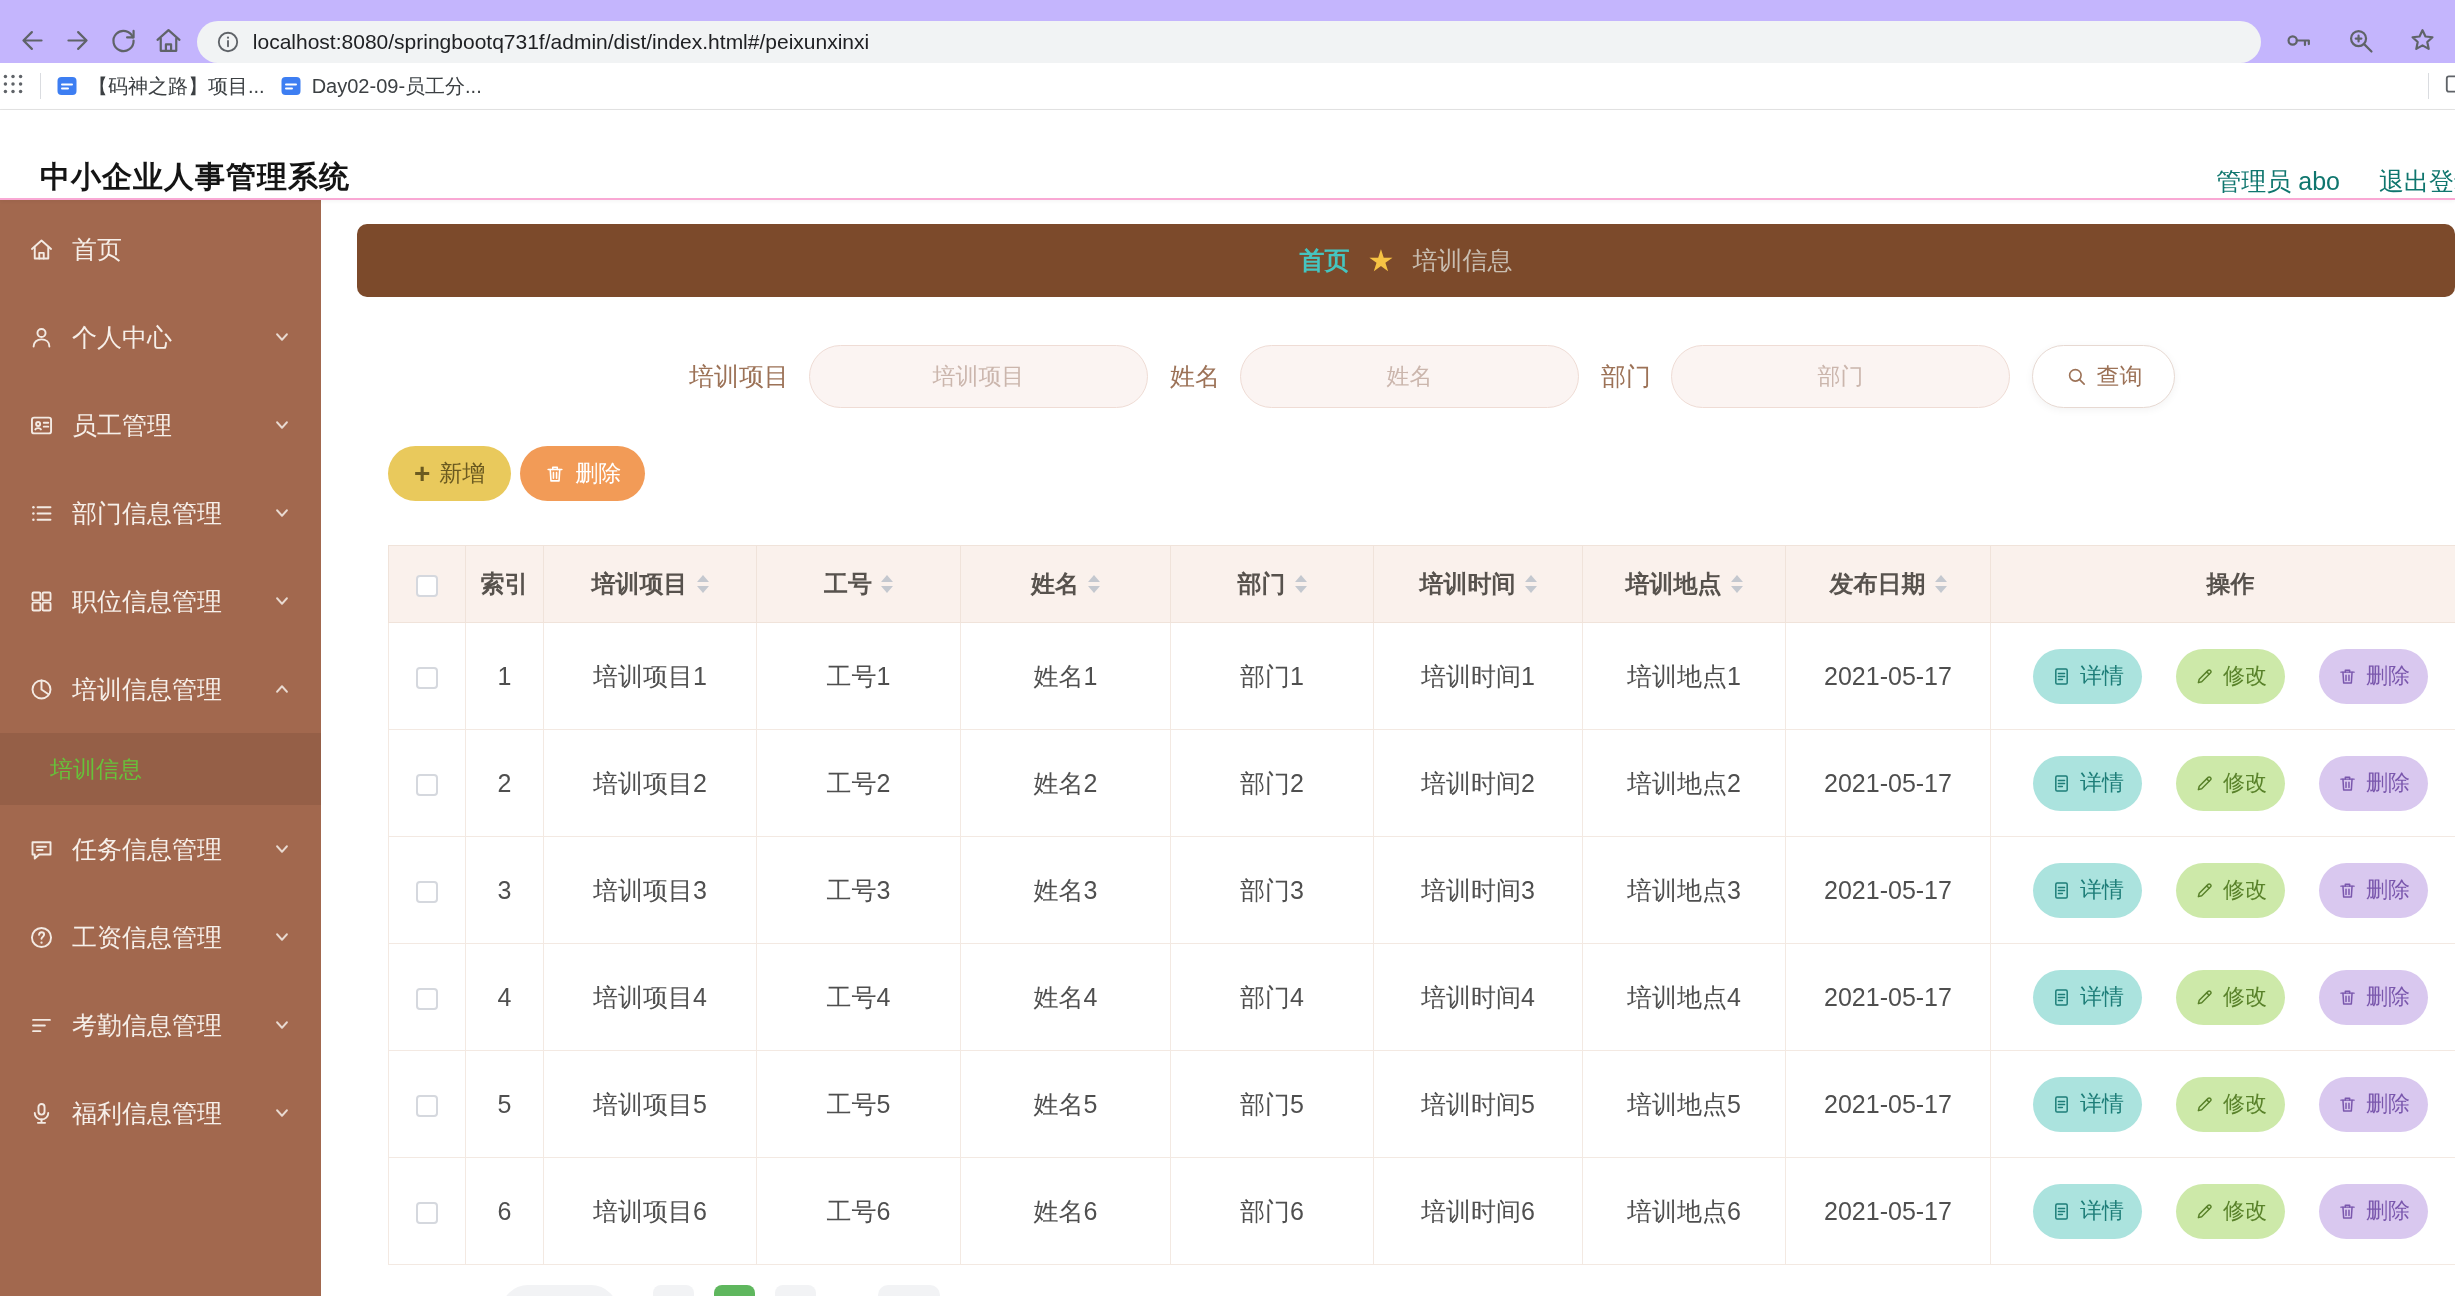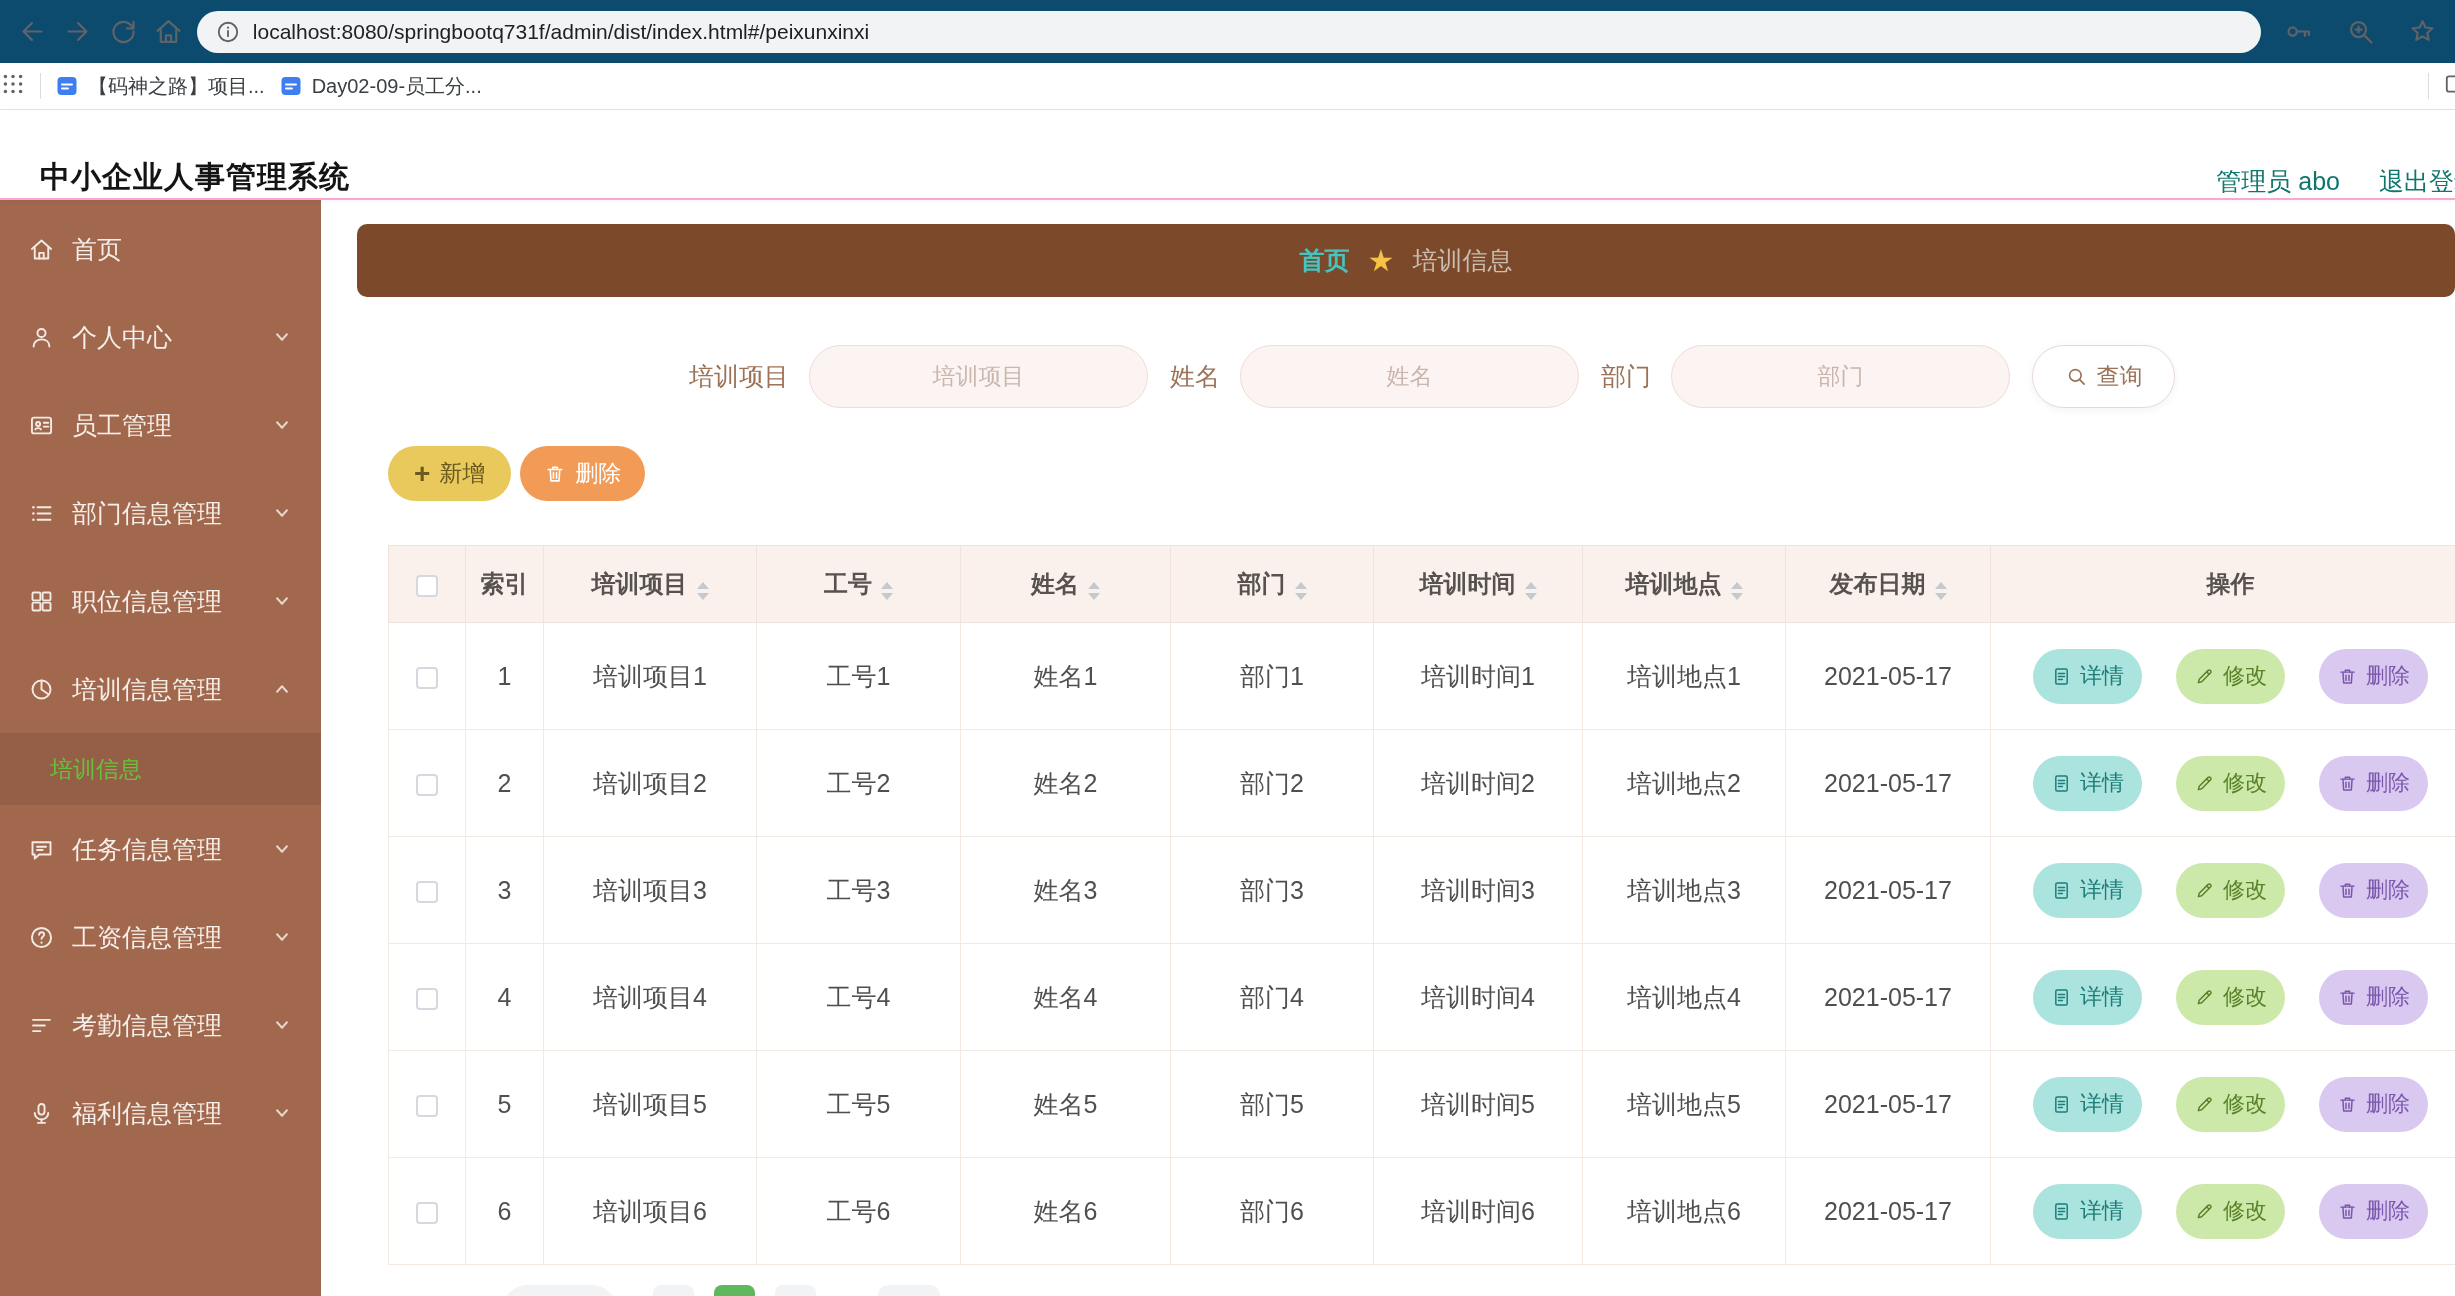--- a/index.html
+++ b/index.html
@@ -4,21 +4,21 @@
 <style>
   * { box-sizing: border-box; margin: 0; padding: 0; }
   html, body { width: 2455px; height: 1296px; overflow: hidden; background: #fff;
     font-family: "Liberation Sans", "DejaVu Sans", sans-serif; }
 
   .icon { fill: none; stroke: currentColor; stroke-width: 1.7; stroke-linecap: round; stroke-linejoin: round; }
   .icon .dot { fill: currentColor; stroke: none; }
   .icon.filled { fill: currentColor; stroke: none; }
 
   
-  .toolbar { height: 63px; background: #0c4a6e; display: flex; align-items: center; padding: 0 10px; }
+  .toolbar { height: 63px; background: #c4b5fd; display: flex; align-items: flex-end; padding: 0 10px; }
   .tbtn { width: 46px; height: 46px; border: none; background: transparent; color: #5f6368;
     display: flex; align-items: center; justify-content: center; }
   .tbtn svg { width: 31px; height: 31px; }
   .omnibox { width: 2100px; height: 42px; margin-left: 6px; background: #f1f3f4; border-radius: 21px;
     display: flex; align-items: center; padding: 0 18px; gap: 12px; color: #5f6368; }
   .omnibox svg { width: 26px; height: 26px; flex: none; }
   .omnibox .url { font-size: 21px; color: #202124; white-space: nowrap; overflow: hidden; }
   .tb-right { display: flex; align-items: center; gap: 16px; margin-left: 14px; }
 
   .bookmarks { height: 47px; background: #ffffff; border-bottom: 1px solid #e4e4e4;
@@ -79,21 +79,21 @@
   .btn-del { height: 55px; padding: 0 24px; border: none; border-radius: 28px; background: #f29b57;
     color: #ffffff; font-size: 23px; display: flex; align-items: center; gap: 9px; cursor: pointer; }
   .btn-del svg { width: 22px; height: 22px; }
 
   
   table.grid { margin: 44px 0 0 67px; border-collapse: collapse; table-layout: fixed; width: 2082px;
     font-size: 25px; color: #4f4f4f; background: #fff; }
   table.grid th { height: 77px; background: #faf1ec; color: #57524d; font-weight: 700; font-size: 24px;
     border: 1px solid #f0e3da; }
   table.grid td { height: 107px; text-align: center; border: 1px solid #f3e9e2; background: #fff; }
-  .thc { display: flex; align-items: flex-end; justify-content: center; gap: 9px; }
+  .thc { display: flex; align-items: center; justify-content: center; gap: 9px; }
   .sort { display: inline-flex; flex-direction: column; gap: 4px; }
   .sort i { display: block; width: 0; height: 0; border-left: 6px solid transparent; border-right: 6px solid transparent; }
   .sort .s-up { border-bottom: 7px solid #c4c8cf; }
   .sort .s-down { border-top: 7px solid #c4c8cf; }
   .cb { display: inline-block; width: 22px; height: 22px; border: 2px solid #d5d8de; border-radius: 4px;
     background: #fff; vertical-align: middle; cursor: pointer; }
   .ops { display: flex; align-items: center; justify-content: center; gap: 34px; }
   .op { height: 55px; padding: 0 18px; border: none; border-radius: 28px; font-size: 22px;
     display: inline-flex; align-items: center; gap: 8px; cursor: pointer; white-space: nowrap; }
   .op svg { width: 21px; height: 21px; }

